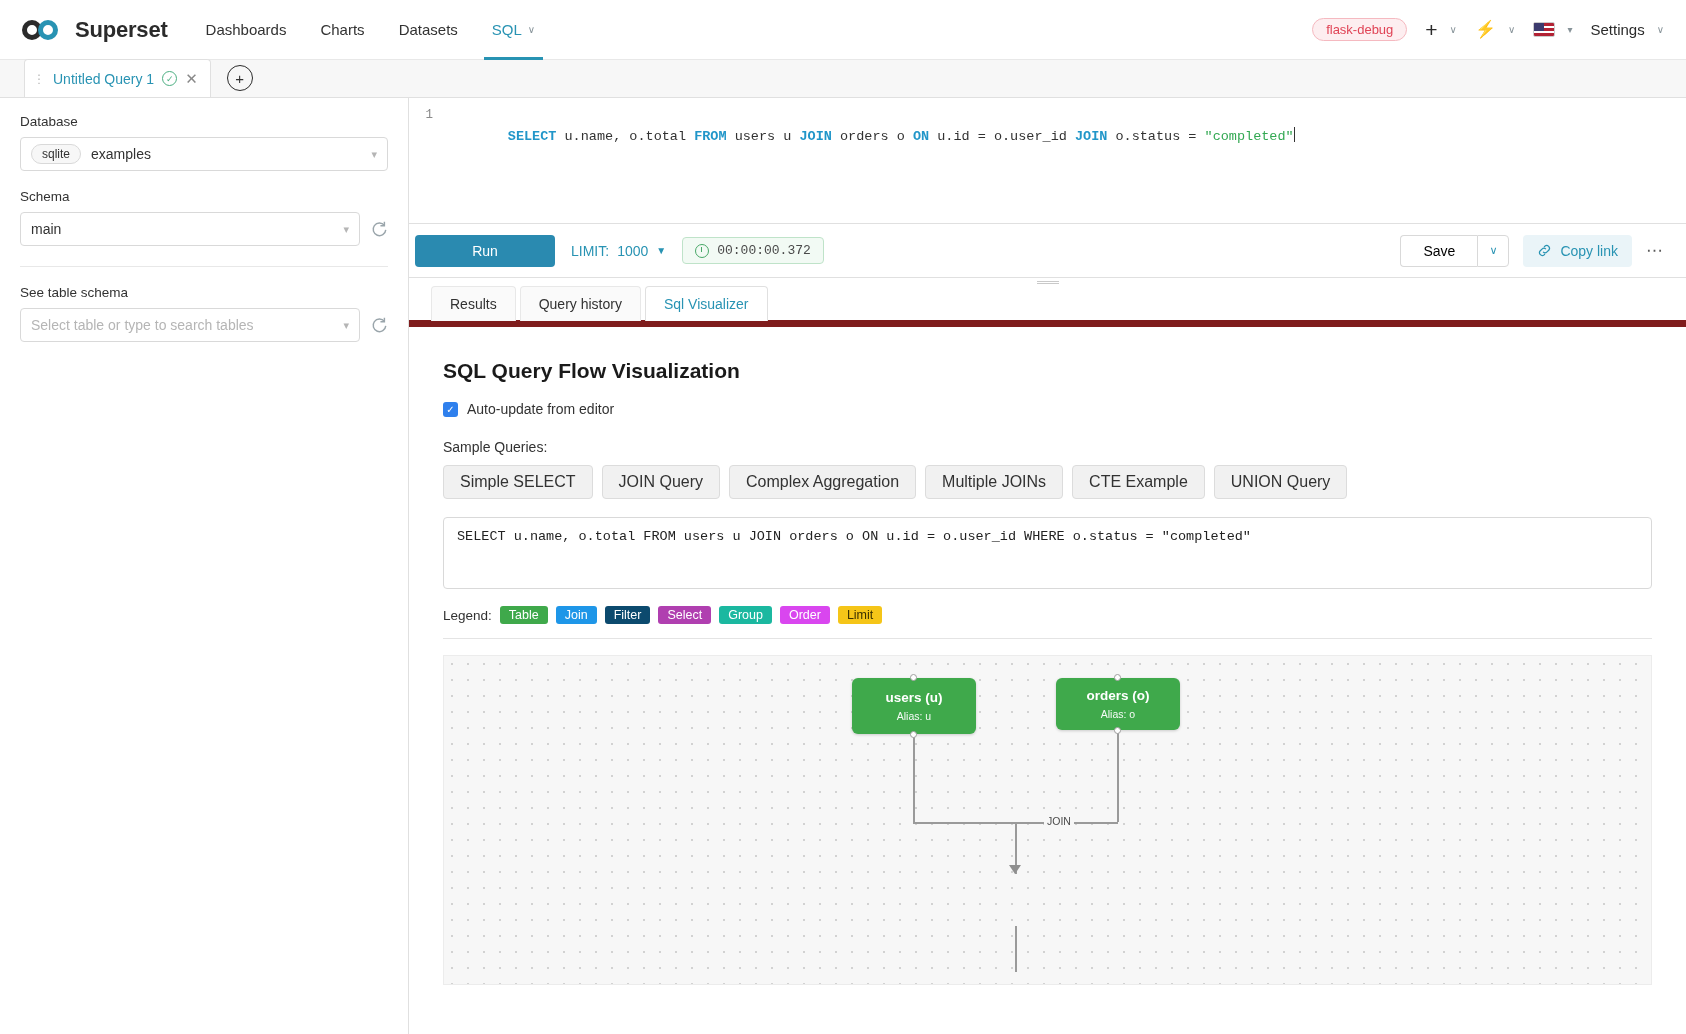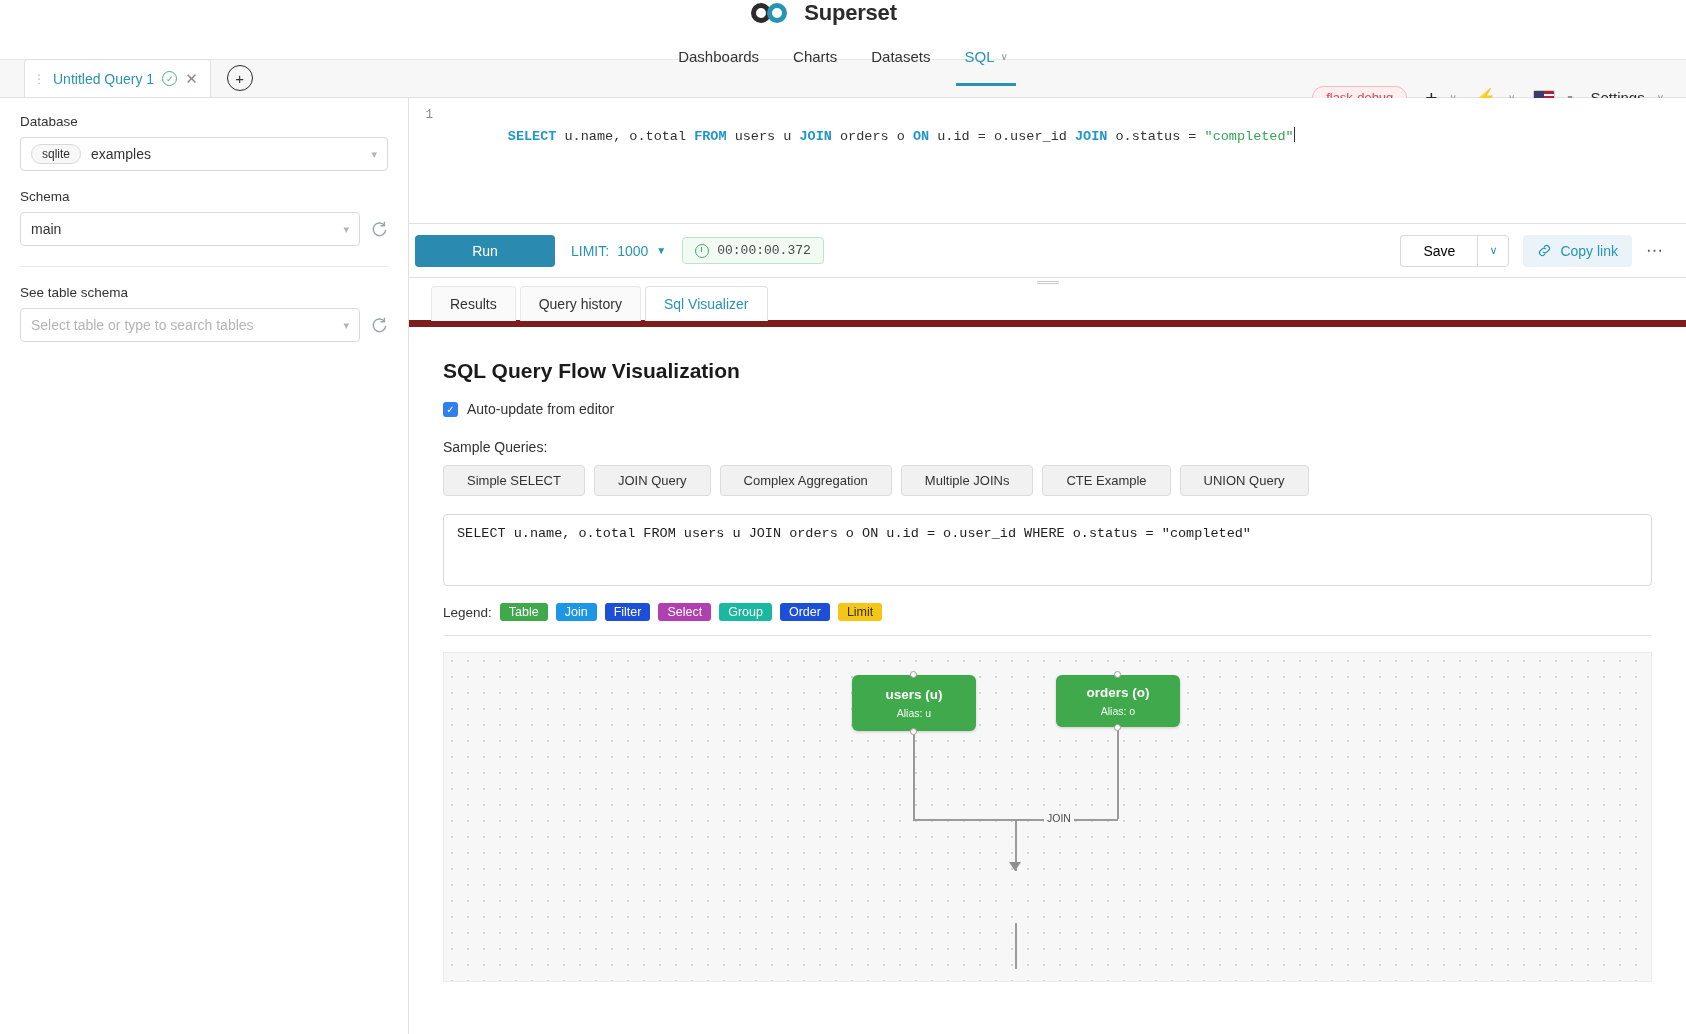--- a/index.html
+++ b/index.html
@@ -9,21 +9,20 @@
     font-family:"Liberation Sans", sans-serif;
     font-size:14px; color:#323232; background:#fff;
     overflow:hidden;
   }
 
   
   .topnav {
     height:60px; border-bottom:1px solid #e8e8e8;
     display:flex; align-items:center; padding:0 22px;
     background:#fff;
-    flex-direction:column;
   }
   .brand { display:flex; align-items:center; gap:9px; margin-right:38px; }
   .brand-logo { width:44px; height:26px; position:relative; }
   .brand-logo .ring { position:absolute; top:3px; width:20px; height:20px; border-radius:50%; border:5px solid #2b2b2b; }
   .brand-logo .ring.r1 { left:0; }
   .brand-logo .ring.r2 { left:16px; border-color:#2893b3; }
   .brand-name { font-size:22px; font-weight:bold; color:#2b2b2b; letter-spacing:-0.2px; }
   .nav-links { display:flex; align-items:center; gap:34px; height:60px; }
   .nav-link {
     font-size:15px; color:#323232; height:60px; display:flex; align-items:center;
@@ -167,21 +166,21 @@
   .autoupd { display:flex; align-items:center; gap:9px; margin:0 0 22px 12px; cursor:pointer; }
   .cbox {
     width:15px; height:15px; border-radius:3px; background:#2f80ed;
     display:flex; align-items:center; justify-content:center; color:#fff; font-size:10px;
   }
   .autoupd-label { font-size:14px; }
   .samp-label { font-size:14px; margin:0 0 10px 12px; }
   .samp-row { display:flex; gap:9px; margin:0 0 18px 12px; flex-wrap:wrap; }
   .samp-btn {
     background:#f1f1f1; border:1px solid #dcdcdc; border-radius:4px;
-    padding:7px 23px; font-size:13px; cursor:pointer; color:#323232; font-family:inherit;
+    padding:7px 16px; font-size:16px; cursor:pointer; color:#323232; font-family:inherit;
   }
   .qbox {
     margin:0 12px 14px 12px; border:1px solid #d9d9d9; border-radius:4px;
     height:72px; padding:11px 13px; font-family:"Liberation Mono", monospace;
     font-size:13.5px; color:#222; resize:none; width:calc(100% - 24px); outline:none;
   }
   .legend { display:flex; align-items:center; gap:8px; margin:0 12px 14px 12px; font-size:13.5px; }
   .lg-pill { color:#fff; border-radius:3px; padding:2px 9px; font-size:12.5px; }
   .hr2 { height:1px; background:#e4e4e4; margin:0 12px 16px 12px; }
 
@@ -369,24 +368,24 @@
         <button class="samp-btn">CTE Example</button>
         <button class="samp-btn">UNION Query</button>
       </div>
 
       <textarea class="qbox" style="">SELECT u.name, o.total FROM users u JOIN orders o ON u.id = o.user_id WHERE o.status = "completed"</textarea>
 
       <div class="legend">
         <span>Legend:</span>
         <span class="lg-pill" style="background:#3fa94b">Table</span>
         <span class="lg-pill" style="background:#1e96e8">Join</span>
-        <span class="lg-pill" style="background:#1d4ed8">Filter</span>
+        <span class="lg-pill" style="background:#0c4a6e">Filter</span>
         <span class="lg-pill" style="background:#b03fb0">Select</span>
         <span class="lg-pill" style="background:#1bb8a0">Group</span>
-        <span class="lg-pill" style="background:#1d4ed8">Order</span>
+        <span class="lg-pill" style="background:#d946ef">Order</span>
         <span class="lg-pill" style="background:#f5c518;color:#3a3000">Limit</span>
       </div>
 
       <div class="hr2"></div>
 
       <div class="canvas">
 
         <div class="edge" style="left:469px; top:74px; width:2px; height:92px;"></div>
         <div class="edge" style="left:469px; top:166px; width:205px; height:2px;"></div>
         <div class="edge" style="left:673px; top:74px; width:2px; height:92px;"></div>

